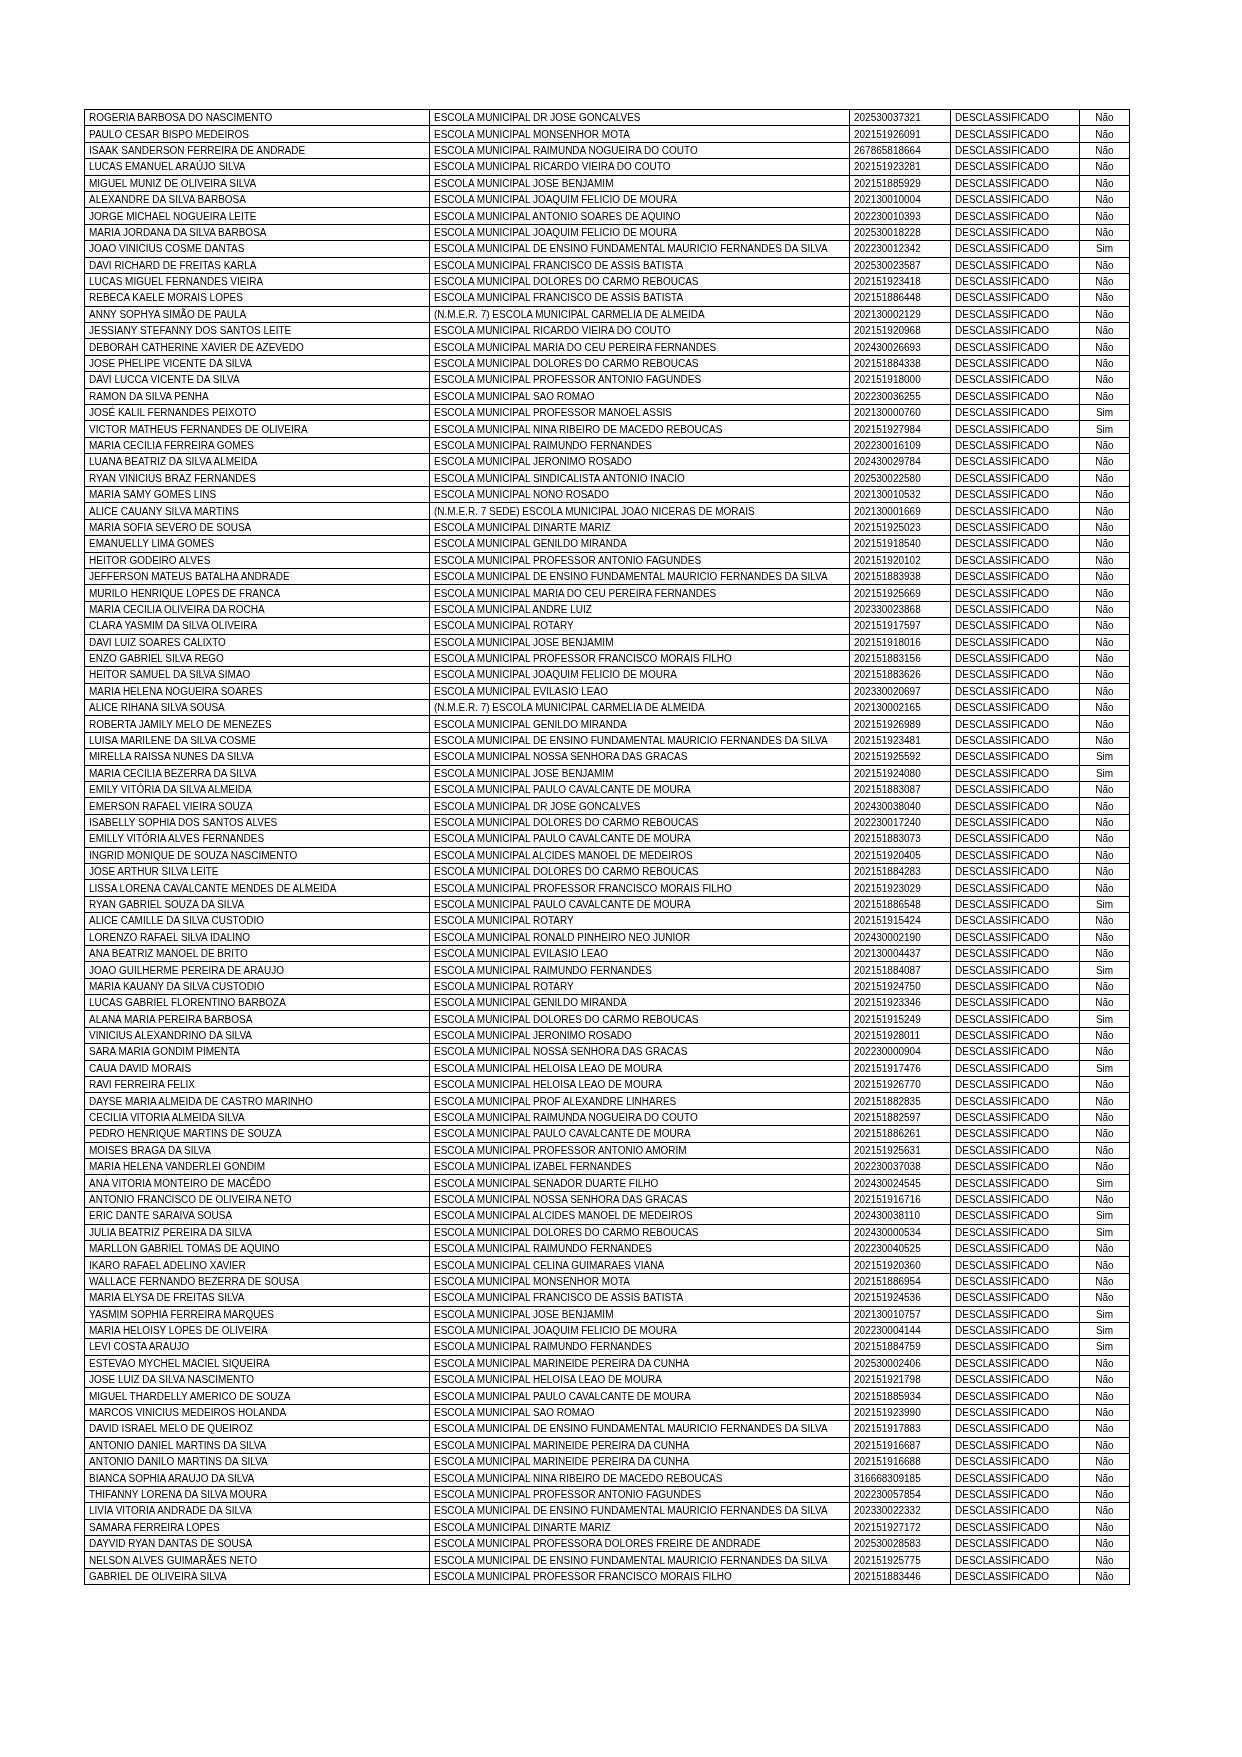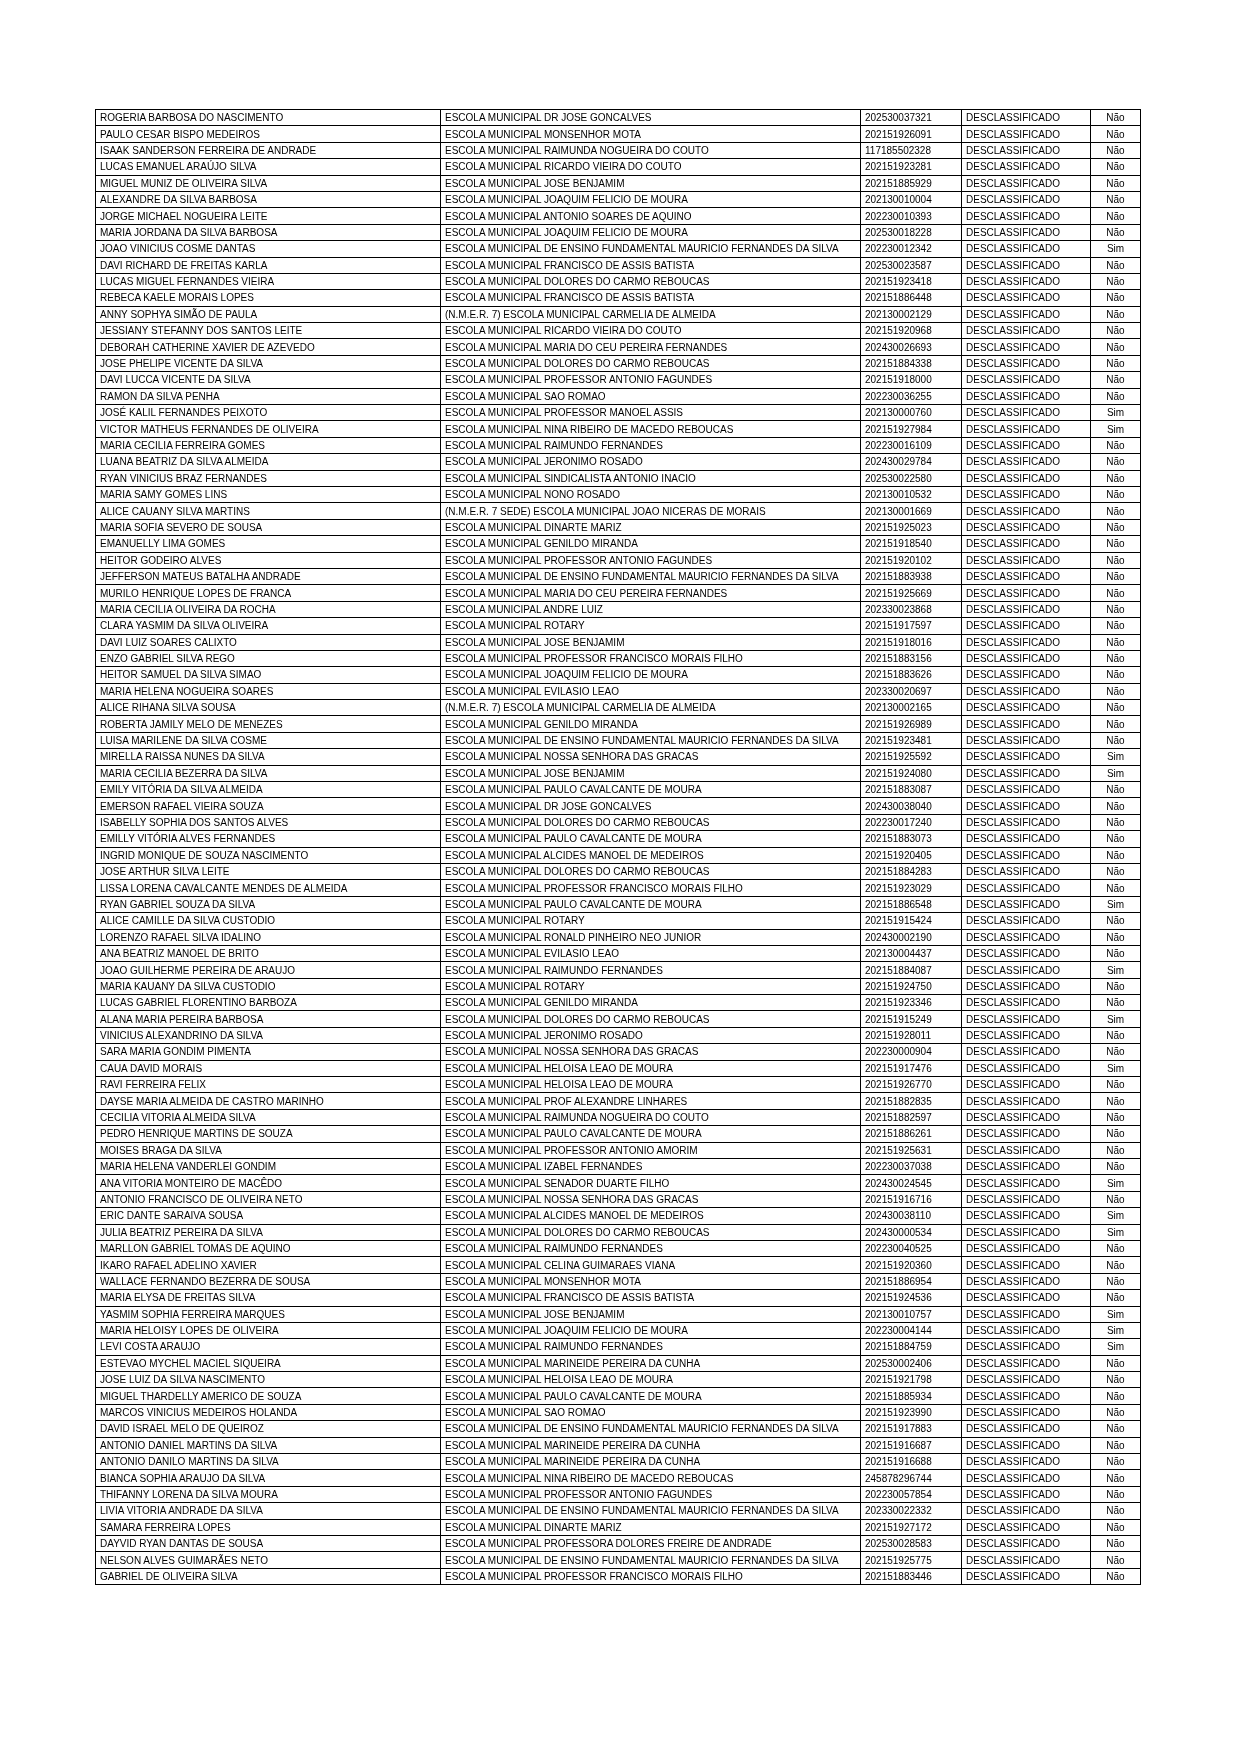--- a/index.html
+++ b/index.html
@@ -1,17 +1,17 @@
 <!DOCTYPE html>
 <html><head>
 <meta charset="utf-8">
 <style>
   html,body{margin:0;padding:0;background:#ffffff;}
   body{width:1242px;height:1757px;position:relative;font-family:"Liberation Sans",sans-serif;}
-  .page{position:absolute;left:95px;top:109px;}
+  .page{position:absolute;left:84px;top:109px;}
   table{border-collapse:collapse;table-layout:fixed;width:1045px;}
   col.c-name{width:345px;}
   col.c-school{width:420px;}
   col.c-code{width:101px;}
   col.c-status{width:129px;}
   col.c-resp{width:50px;}
   td{border:1px solid #000000;height:15.4px;font-size:10px;color:#000000;
      padding:0 2px 0 4px;white-space:nowrap;overflow:hidden;line-height:15px;
      font-family:"Liberation Sans",sans-serif;}
   td.resp{text-align:center;padding:0;}
@@ -39,21 +39,21 @@
         <tr>
           <td>PAULO CESAR BISPO MEDEIROS</td>
           <td>ESCOLA MUNICIPAL MONSENHOR MOTA</td>
           <td>202151926091</td>
           <td>DESCLASSIFICADO</td>
           <td class="resp">Não</td>
         </tr>
         <tr>
           <td>ISAAK SANDERSON FERREIRA DE ANDRADE</td>
           <td>ESCOLA MUNICIPAL RAIMUNDA NOGUEIRA DO COUTO</td>
-          <td>117185502328</td>
+          <td>267865818664</td>
           <td>DESCLASSIFICADO</td>
           <td class="resp">Não</td>
         </tr>
         <tr>
           <td>LUCAS EMANUEL ARAÚJO SILVA</td>
           <td>ESCOLA MUNICIPAL RICARDO VIEIRA DO COUTO</td>
           <td>202151923281</td>
           <td>DESCLASSIFICADO</td>
           <td class="resp">Não</td>
         </tr>
@@ -606,21 +606,21 @@
         <tr>
           <td>ANTONIO DANILO MARTINS DA SILVA</td>
           <td>ESCOLA MUNICIPAL MARINEIDE PEREIRA DA CUNHA</td>
           <td>202151916688</td>
           <td>DESCLASSIFICADO</td>
           <td class="resp">Não</td>
         </tr>
         <tr>
           <td>BIANCA SOPHIA ARAUJO DA SILVA</td>
           <td>ESCOLA MUNICIPAL NINA RIBEIRO DE MACEDO REBOUCAS</td>
-          <td>245878296744</td>
+          <td>316668309185</td>
           <td>DESCLASSIFICADO</td>
           <td class="resp">Não</td>
         </tr>
         <tr>
           <td>THIFANNY LORENA DA SILVA MOURA</td>
           <td>ESCOLA MUNICIPAL PROFESSOR ANTONIO FAGUNDES</td>
           <td>202230057854</td>
           <td>DESCLASSIFICADO</td>
           <td class="resp">Não</td>
         </tr>

